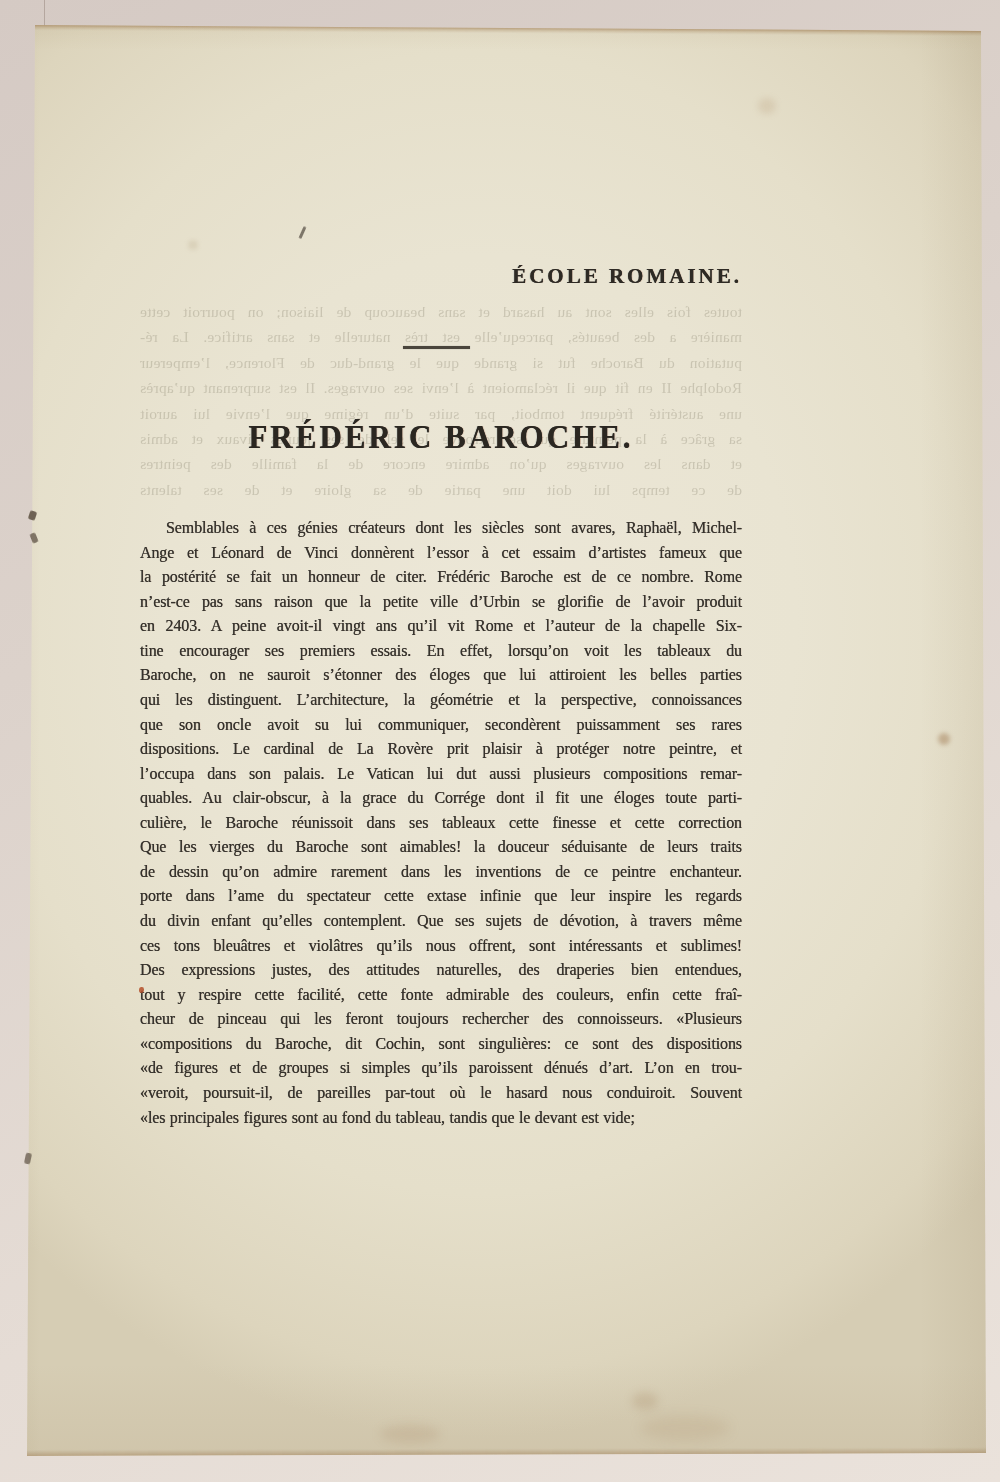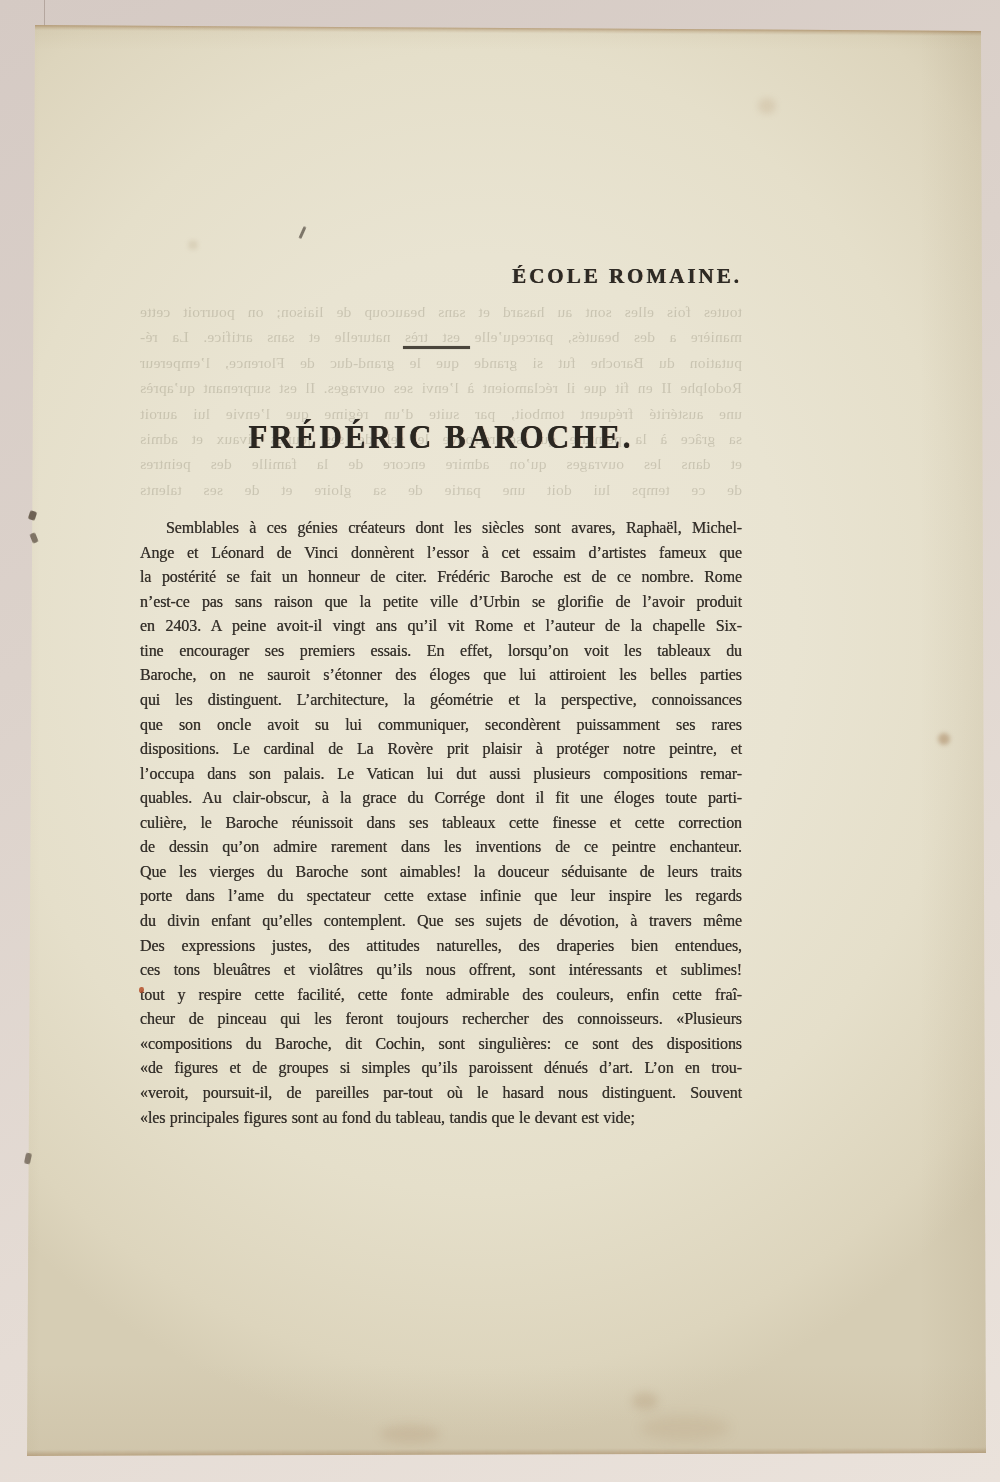--- a/index.html
+++ b/index.html
@@ -149,31 +149,31 @@
         <div class="body-line">n’est-ce pas sans raison que la petite ville d’Urbin se glorifie de l’avoir produit</div>
         <div class="body-line">en 2403. A peine avoit-il vingt ans qu’il vit Rome et l’auteur de la chapelle Six-</div>
         <div class="body-line">tine encourager ses premiers essais. En effet, lorsqu’on voit les tableaux du</div>
         <div class="body-line">Baroche, on ne sauroit s’étonner des éloges que lui attiroient les belles parties</div>
         <div class="body-line">qui les distinguent. L’architecture, la géométrie et la perspective, connoissances</div>
         <div class="body-line">que son oncle avoit su lui communiquer, secondèrent puissamment ses rares</div>
         <div class="body-line">dispositions. Le cardinal de La Rovère prit plaisir à protéger notre peintre, et</div>
         <div class="body-line">l’occupa dans son palais. Le Vatican lui dut aussi plusieurs compositions remar-</div>
         <div class="body-line">quables. Au clair-obscur, à la grace du Corrége dont il fit une éloges toute parti-</div>
         <div class="body-line">culière, le Baroche réunissoit dans ses tableaux cette finesse et cette correction</div>
+        <div class="body-line">Que les vierges du Baroche sont aimables! la douceur séduisante de leurs traits</div>
         <div class="body-line">de dessin qu’on admire rarement dans les inventions de ce peintre enchanteur.</div>
-        <div class="body-line">Que les vierges du Baroche sont aimables! la douceur séduisante de leurs traits</div>
         <div class="body-line">porte dans l’ame du spectateur cette extase infinie que leur inspire les regards</div>
         <div class="body-line">du divin enfant qu’elles contemplent. Que ses sujets de dévotion, à travers même</div>
+        <div class="body-line">ces tons bleuâtres et violâtres qu’ils nous offrent, sont intéressants et sublimes!</div>
         <div class="body-line">Des expressions justes, des attitudes naturelles, des draperies bien entendues,</div>
-        <div class="body-line">ces tons bleuâtres et violâtres qu’ils nous offrent, sont intéressants et sublimes!</div>
         <div class="body-line">tout y respire cette facilité, cette fonte admirable des couleurs, enfin cette fraî-</div>
         <div class="body-line">cheur de pinceau qui les feront toujours rechercher des connoisseurs. «Plusieurs</div>
         <div class="body-line">«compositions du Baroche, dit Cochin, sont singulières: ce sont des dispositions</div>
         <div class="body-line">«de figures et de groupes si simples qu’ils paroissent dénués d’art. L’on en trou-</div>
-        <div class="body-line">«veroit, poursuit-il, de pareilles par-tout où le hasard nous distinguent. Souvent</div>
+        <div class="body-line">«veroit, poursuit-il, de pareilles par-tout où le hasard nous conduiroit. Souvent</div>
         <div class="body-line">«les principales figures sont au fond du tableau, tandis que le devant est vide;</div>
       </div>
 
     <div class="red-dot"></div>
     <div class="fox f1"></div>
     <div class="fox f2"></div>
     <div class="fox f3"></div>
     <div class="fox f4"></div>
     <div class="fox f5"></div>
   </div>

